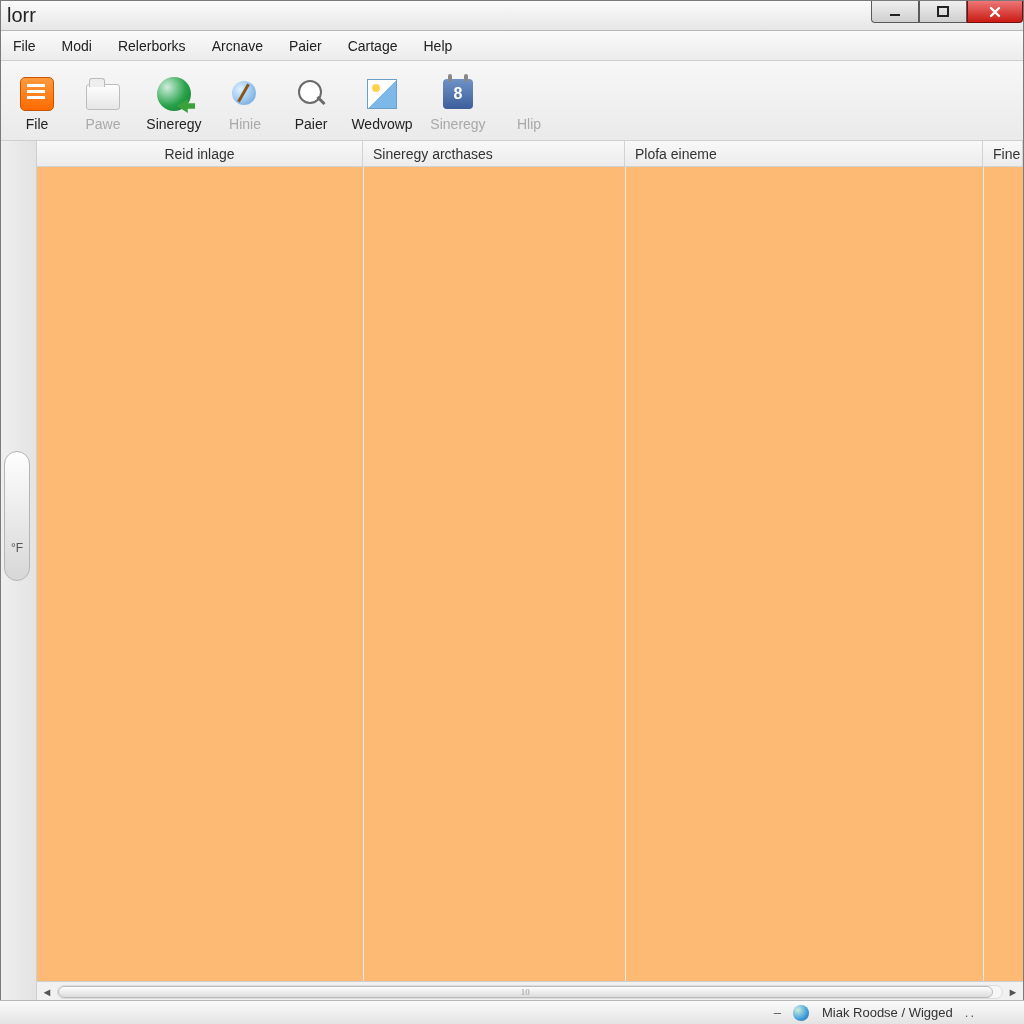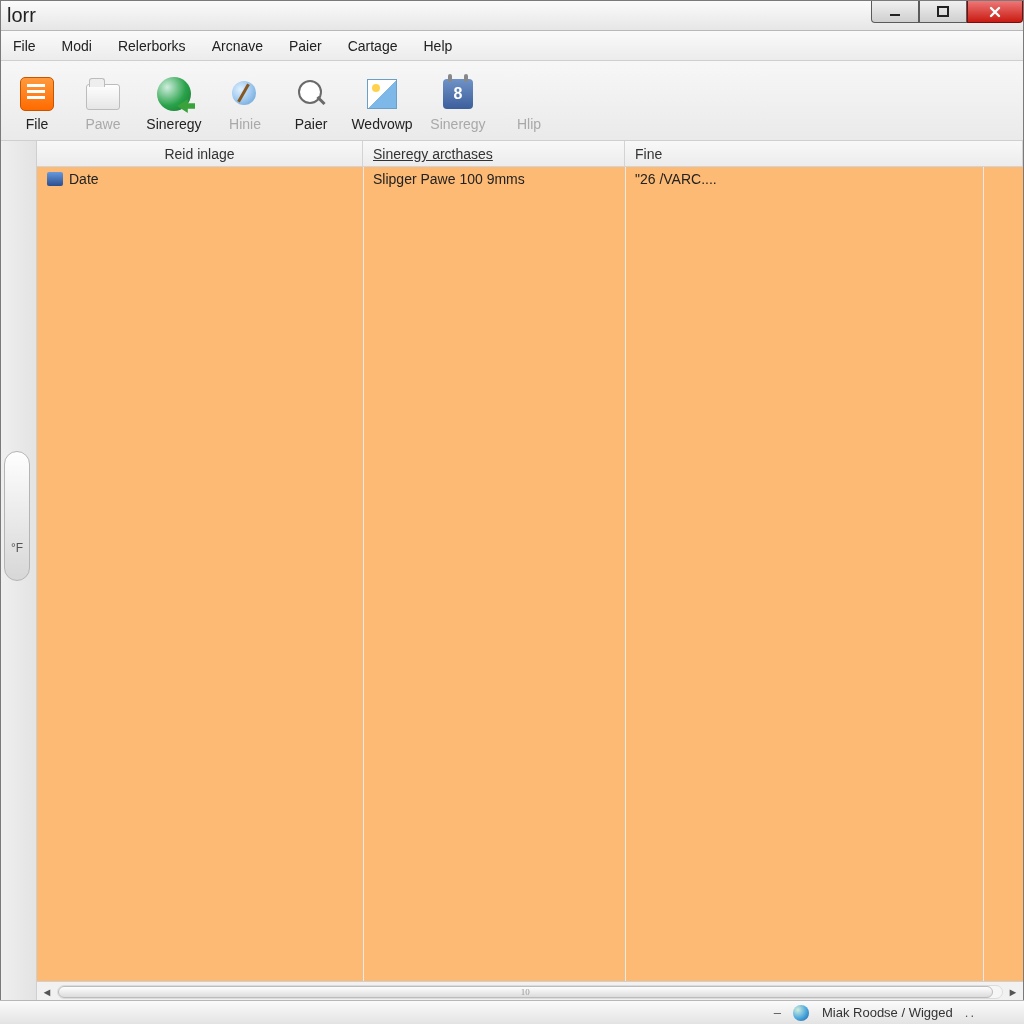--- a/index.html
+++ b/index.html
@@ -41,21 +41,21 @@
   .calbox::before{content:""; position:absolute; top:-5px; left:5px; width:4px; height:8px; background:#888; border-radius:2px; box-shadow:16px 0 0 #888;}
   
   .body { flex:1; display:flex; min-height:0;}
   .sidepanel { width:36px; background:linear-gradient(90deg,#efefef,#e3e3e3); border-right:1px solid #cfcfcf; position:relative;}
   .side-slider { position:absolute; left:3px; top:310px; width:26px; height:130px; background:linear-gradient(#fefefe,#d7d7d7); border:1px solid #b5b5b5; border-radius:13px;}
   .side-label { position:absolute; left:10px; top:400px; font-size:12px; color:#555; }
   .main { flex:1; display:flex; flex-direction:column; background:#fdba74; min-width:0;}
   .headers { height:26px; display:flex; background:linear-gradient(#f8f8f8,#ececec); border-bottom:1px solid #d3d3d3;}
   .hcell { border-right:1px solid #d3d3d3; padding:4px 10px; color:#333; font-size:14px; display:flex; align-items:center; overflow:hidden; white-space:nowrap;}
   .hcell.c1 { width:326px; justify-content:center;}
-  .hcell.c2 { width:262px;text-decoration:underline;}
+  .hcell.c2 { width:262px;}
   .hcell.c3 { width:358px;}
   .hcell.c4 { flex:1;}
   .rows { flex:1; overflow:hidden; position:relative;}
   .row { height:24px; display:flex; align-items:center;}
   .cell { padding:2px 10px; font-size:14px; color:#222; overflow:hidden; white-space:nowrap;}
   .cell.c1 { width:326px; display:flex; align-items:center; gap:6px;}
   .cell.c2 { width:262px;}
   .cell.c3 { width:358px;}
   .cell.c4 { flex:1;}
   .rowicon { width:16px; height:14px; background:linear-gradient(#6699dd,#2a4e8f); border-radius:2px;}
@@ -160,36 +160,28 @@
 
   <div class="body">
     <div class="sidepanel">
       <div class="side-slider"></div>
       <div class="side-label">°F</div>
     </div>
     <div class="main">
       <div class="headers">
         <div class="hcell c1">Reid inlage</div>
         <div class="hcell c2">Sineregy arcthases</div>
+        <div class="hcell c3">Plofa eineme</div>
         <div class="hcell c4">Fine</div>
       </div>
       <div class="rows">
         <div class="vlines">
           <div style="left:326px"></div>
             <div style="left:588px"></div>
             <div style="left:946px"></div>
-        </div>
-        <div class="row">
-          <div class="cell c1">
-            <span class="rowicon"></span>
-            <span>Date</span>
-          </div>
-          <div class="cell c2">Slipger Pawe 100 9mms</div>
-          <div class="cell c3">"26 /VARC....</div>
-          <div class="cell c4"></div>
         </div>
       </div>
       <div class="hscroll">
         <div class="sarrow">◄</div>
         <div class="strack">
           <div class="sthumb">
               <span>10</span>
             </div>
         </div>
         <div class="sarrow">►</div>

